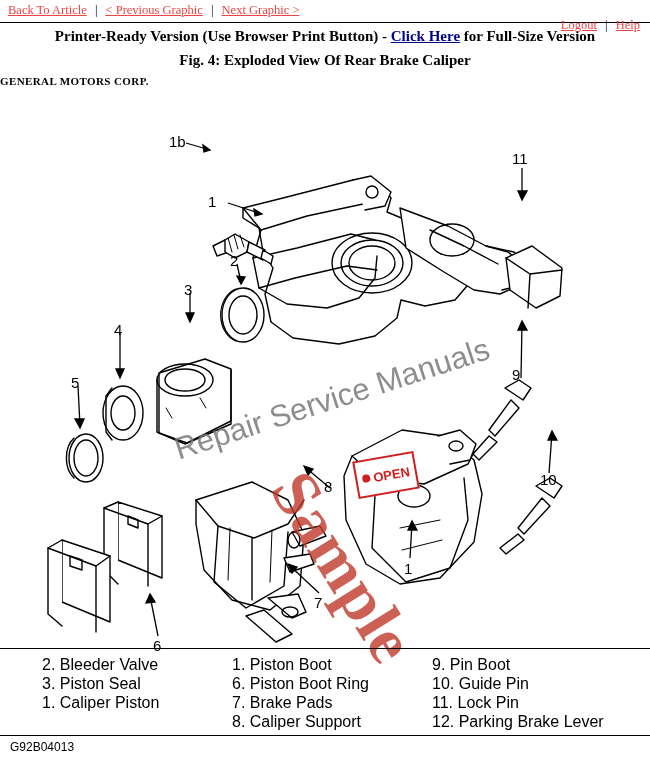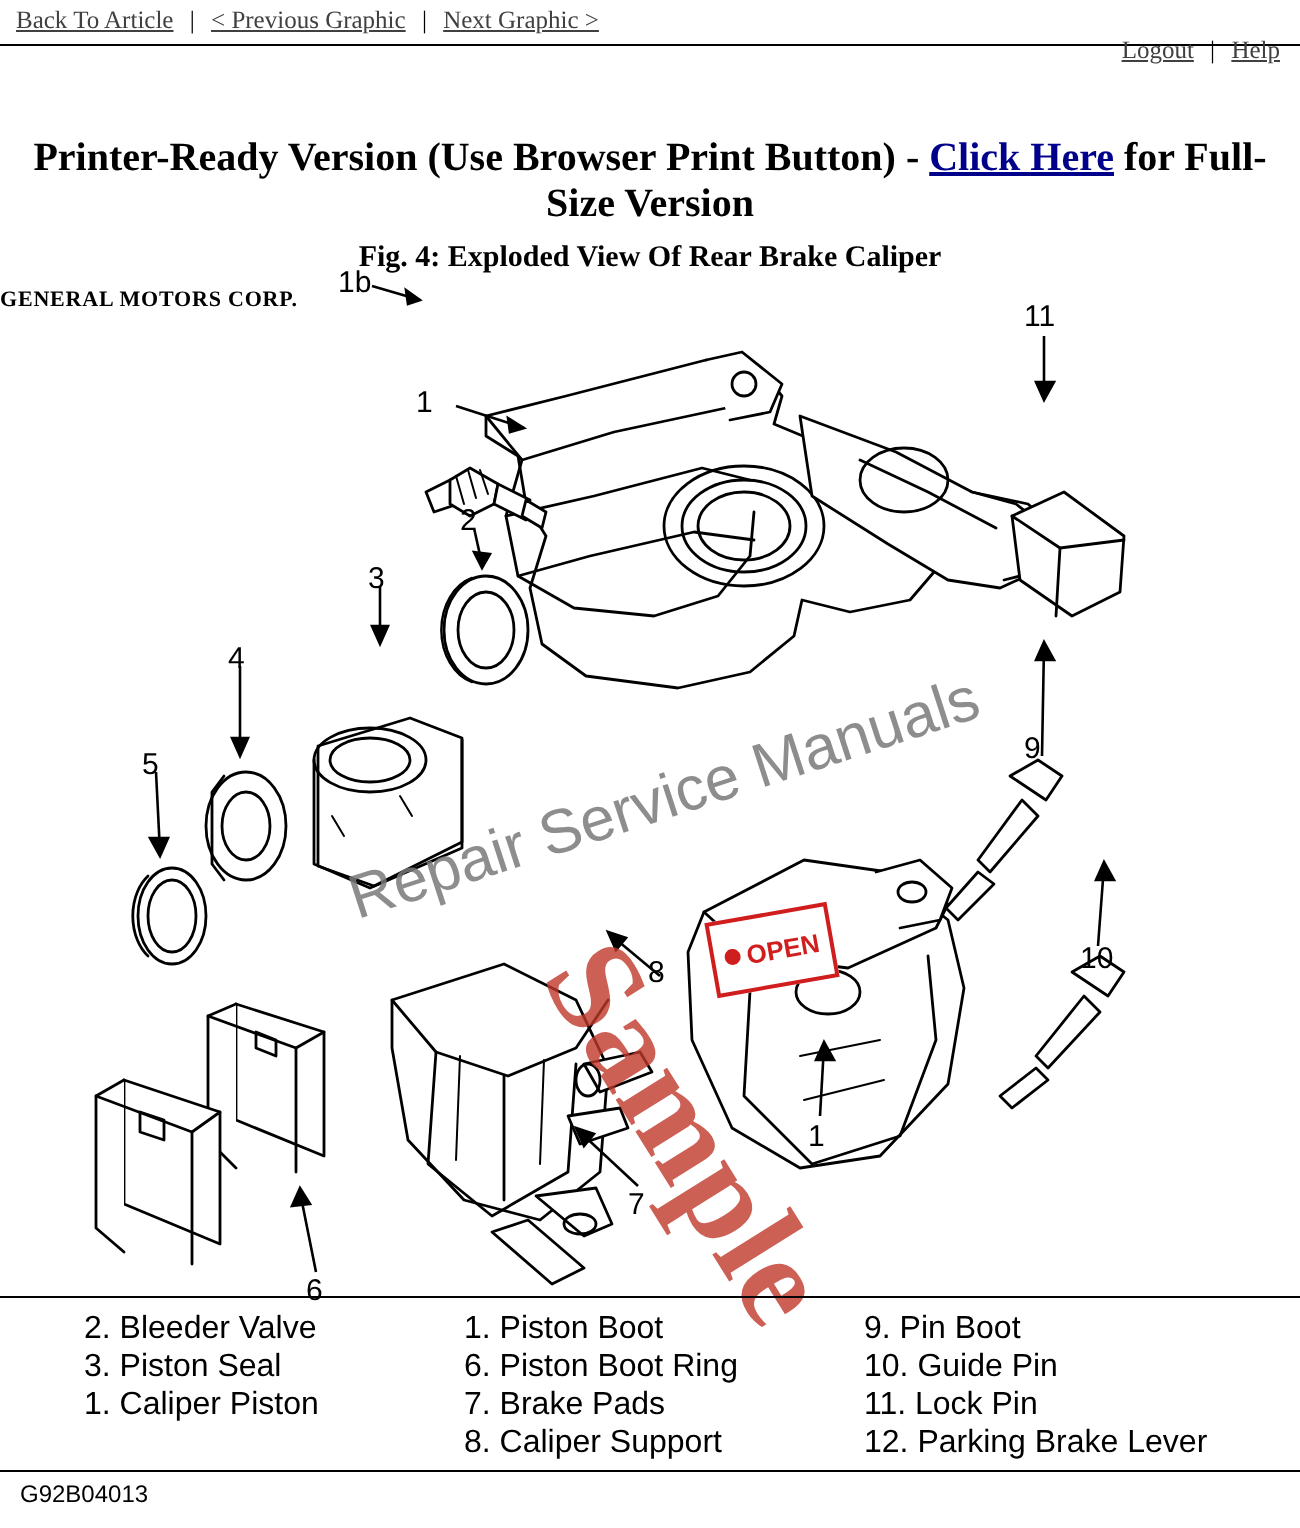--- a/index.html
+++ b/index.html
@@ -16,31 +16,30 @@
   
   .navbar{
     position:relative;
     height:22px;
     border-bottom:1px solid #000;
     font-family:"Liberation Serif", serif;
     font-size:12.5px;
   }
   .nav-left{position:absolute;left:8px;top:3px;white-space:nowrap;}
   .nav-right{position:absolute;right:10px;top:18px;white-space:nowrap;}
-  .nav-link{color:#404040;text-decoration:underline;cursor:pointer;}
+  .nav-link{color:#ef4444;text-decoration:underline;cursor:pointer;}
   .nav-sep{color:#000;margin:0 5px;}
 
   
   .printer-line{
     text-align:center;
-    font-size:20px;
+    font-size:15px;
     font-weight:bold;
     padding-top:5px;
     letter-spacing:0px;
-    margin-top:40px;
   }
   .printer-line .click{color:#00008B;text-decoration:underline;cursor:pointer;}
 
   .fig-title{
     text-align:center;
     font-size:15px;
     font-weight:bold;
     margin-top:7px;
   }
   .corp{

